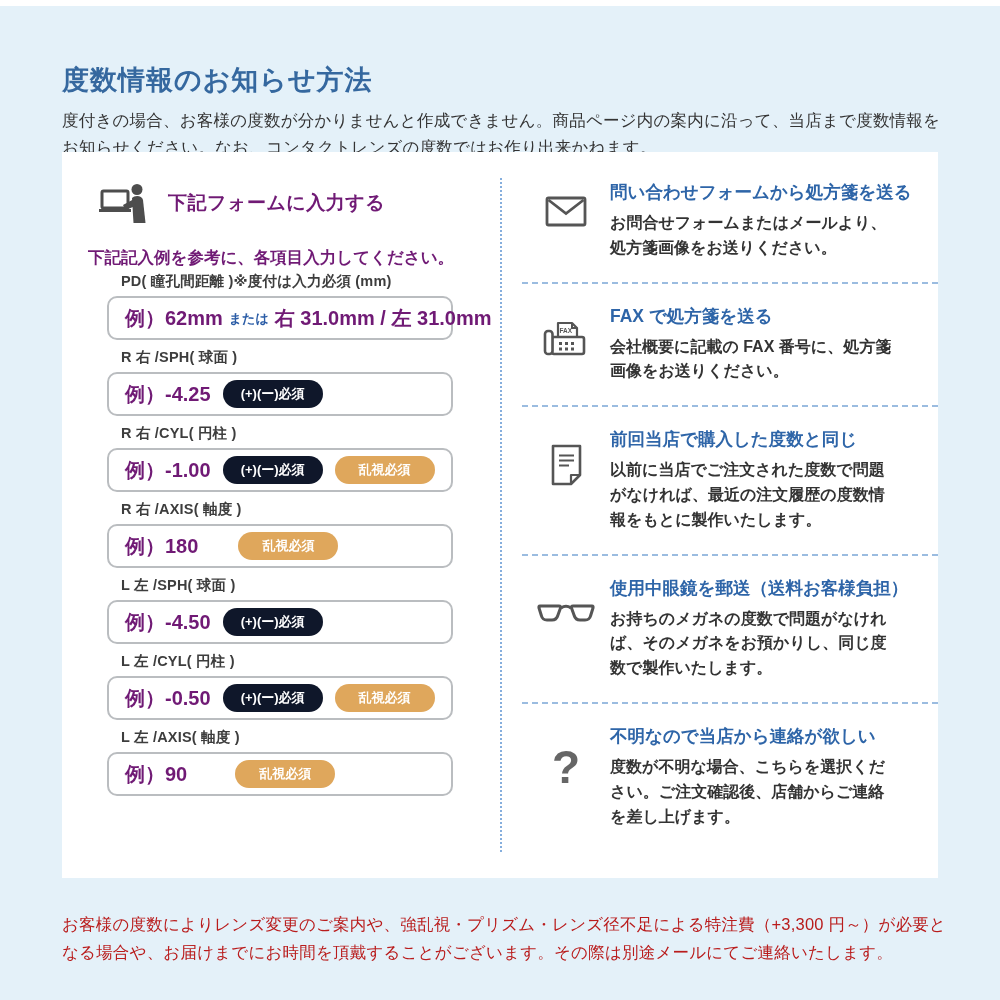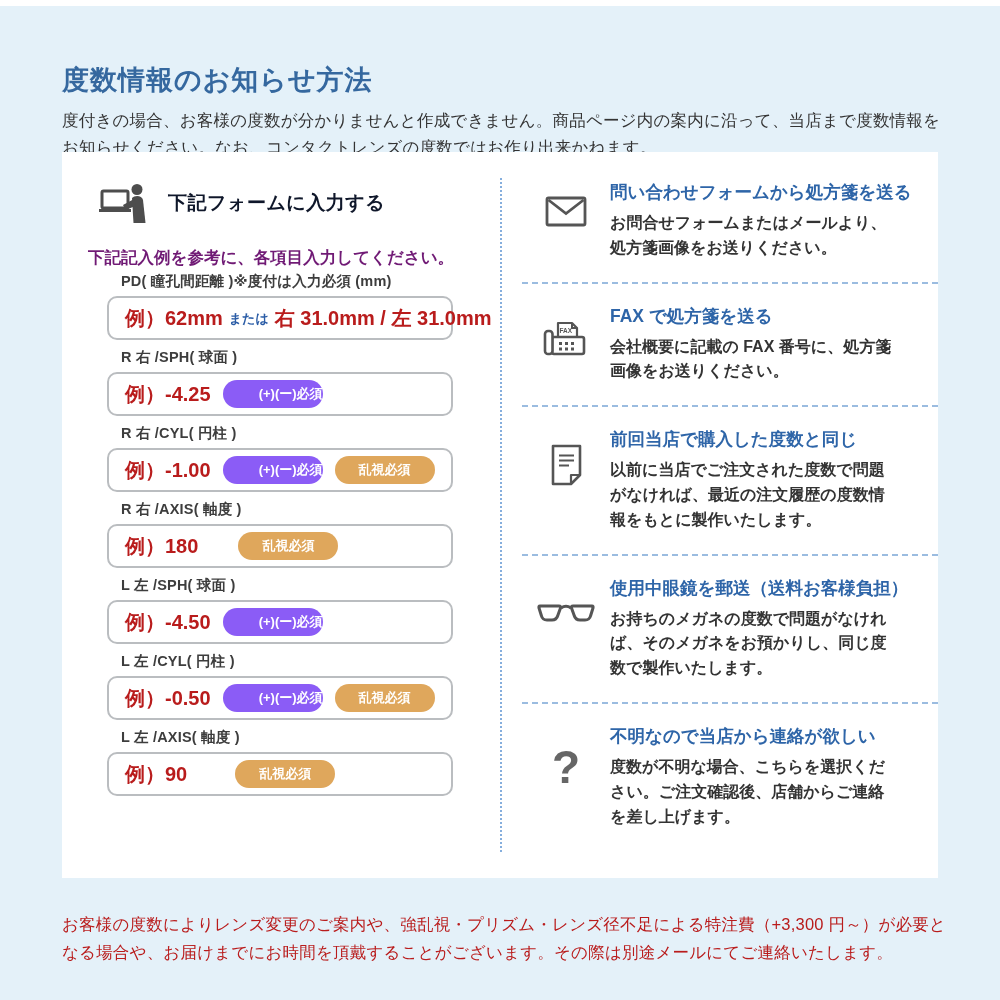--- a/index.html
+++ b/index.html
@@ -18,36 +18,36 @@
     position:absolute;left:62px;top:90px;width:894px;font-size:16.5px;
     color:#333;line-height:1.65;letter-spacing:0.2px;
   }
 
   .card{position:absolute;left:62px;top:152px;width:876px;height:726px;background:#ffffff;}
   .vdivider{position:absolute;left:438px;top:26px;height:674px;width:0;border-left:2px dotted #85aedd;}
 
   
   .left-col{position:absolute;left:0;top:0;width:438px;height:726px;}
   .form-header{position:absolute;left:36px;top:30px;display:flex;align-items:center;}
-  .form-heading{font-size:19px;font-weight:bold;color:#0f172a;margin-left:20px;letter-spacing:0.5px;}
+  .form-heading{font-size:19px;font-weight:bold;color:#701a75;margin-left:20px;letter-spacing:0.5px;}
   .form-instruction{position:absolute;left:26px;top:78px;font-size:16.5px;color:#701a75;font-weight:bold;}
 
   .form-rows{position:absolute;left:45px;top:120px;width:346px;}
   .row-label{font-size:14.5px;font-weight:bold;color:#3d3d3d;margin:0 0 5px 14px;letter-spacing:0.2px;}
   .input-box{
     height:40px;border:2px solid #babdc0;border-radius:10px;background:#fff;
     display:flex;align-items:center;padding:0 10px 0 16px;margin-bottom:8px;
   }
-  .box-value{font-size:20px;font-weight:bold;color:#b91c1c;white-space:nowrap;}
+  .box-value{font-size:20px;font-weight:bold;color:#701a75;white-space:nowrap;}
   .box-small{font-size:13px;font-weight:bold;color:#2a5ca6;margin:2px 6px 0 6px;white-space:nowrap;}
   .pill{
     font-size:13px;font-weight:bold;color:#fff;border-radius:15px;
     padding:5px 0;width:100px;text-align:center;margin-left:12px;white-space:nowrap;
   }
-  .pill.blue{background:#8b5cf6;text-align:right;}
+  .pill.blue{background:#0f172a;}
   .pill.orange{background:#dfa75c;}
 
   .form-note{
     position:absolute;left:26px;top:652px;width:404px;font-size:16.5px;
     color:#333;font-weight:bold;line-height:1.6;
   }
 
   
   .right-col{position:absolute;left:460px;top:8px;width:416px;}
   .method{display:flex;padding:20px 0 21px 0;border-bottom:2px dashed #9bbce0;}

